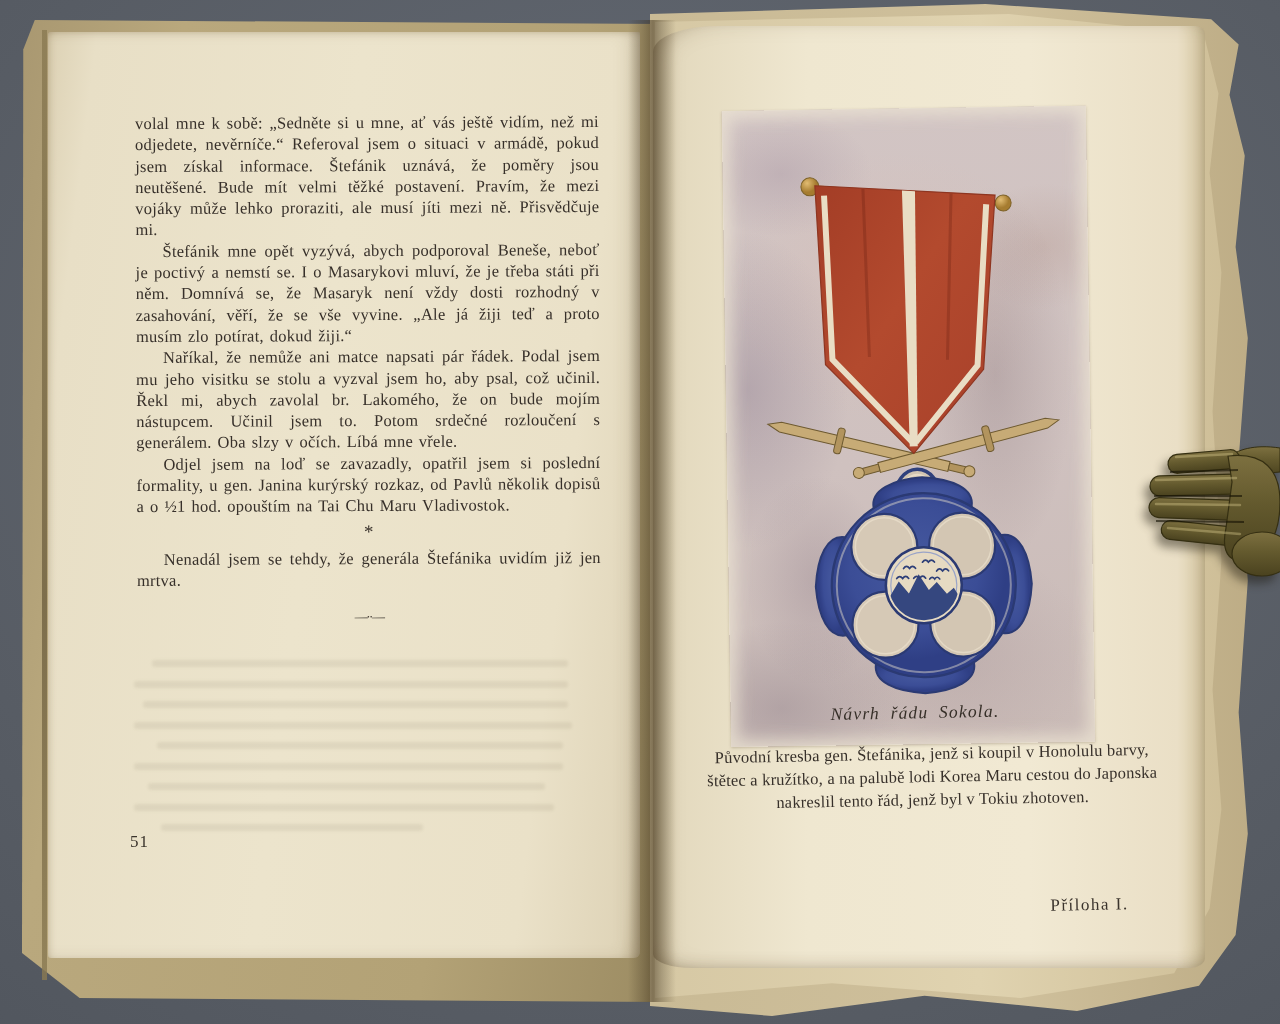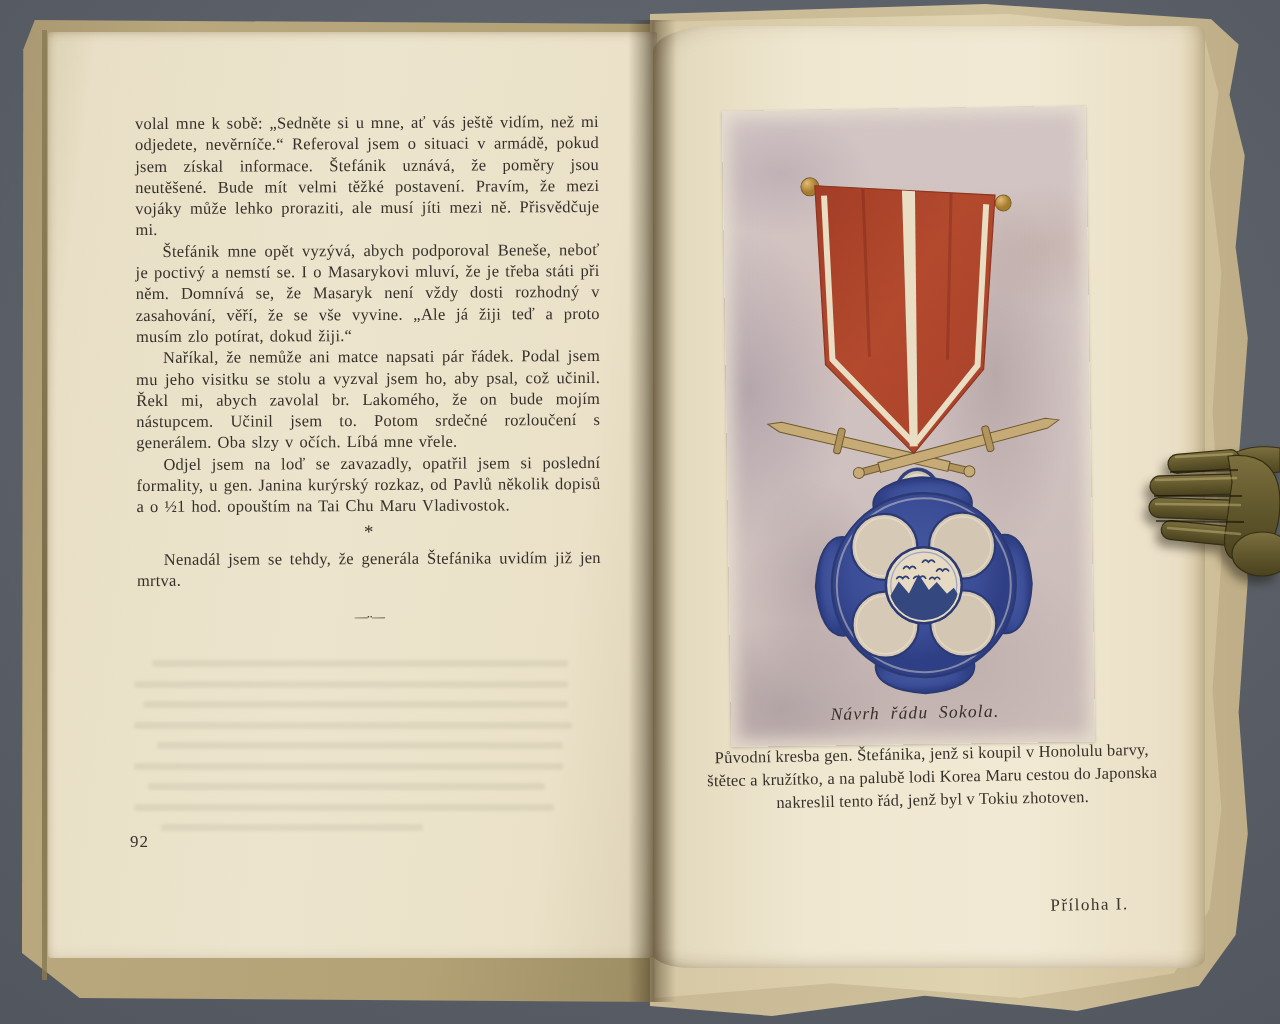--- a/index.html
+++ b/index.html
@@ -20,21 +20,21 @@
     clip-path:polygon(0 1%,55% 0,92% 1.5%,96.5% 4%,95% 9%,97.5% 15%,96% 24%,98% 33%,96.5% 45%,98% 57%,96.5% 70%,98% 82%,96% 92%,90% 97%,70% 99.5%,45% 98%,20% 100%,0 99%);
     box-shadow:0 10px 22px rgba(0,0,0,.5);}
   .deckle-right-2{position:absolute;left:655px;top:14px;width:590px;height:994px;
     background:linear-gradient(90deg,#d6c8a4,#e0d3b0 55%,#cdbd96);
     clip-path:polygon(0 0.8%,60% 0,93% 2%,95.5% 8%,94% 16%,96% 26%,94.5% 40%,96% 55%,94.5% 68%,96% 80%,94% 90%,88% 96.5%,62% 99%,30% 97.5%,0 99%);}
 
   
   .page-left{position:absolute;left:48px;top:32px;width:592px;height:926px;
     background:linear-gradient(97deg,#dcd1b4 0%,#e8dfc6 7%,#ece4cc 45%,#eae1c8 82%,#dfd4b8 97%,#d2c5a4 100%);
     border-radius:3px 2px 6px 3px;
-    box-shadow:inset -14px 0 22px -12px rgba(90,70,40,.45), inset 3px 2px 8px -4px rgba(120,95,55,.5);padding-left:17px;}
+    box-shadow:inset -14px 0 22px -12px rgba(90,70,40,.45), inset 3px 2px 8px -4px rgba(120,95,55,.5);}
   .page-right{position:absolute;left:653px;top:26px;width:552px;height:942px;
     background:linear-gradient(90deg,#d2c4a2 0%,#e4dabf 5%,#efe7d0 28%,#f1e9d3 68%,#eadfc6 95%,#d8caa4 100%);
     border-radius:64px 10px 16px 40px / 26px 8px 10px 14px;
     box-shadow:inset 16px 0 26px -14px rgba(85,65,35,.5), inset -10px -6px 18px -10px rgba(95,75,45,.45);}
   .gutter{position:absolute;left:628px;top:20px;width:48px;height:982px;pointer-events:none;
     background:linear-gradient(90deg,rgba(40,30,12,0) 0%,rgba(50,38,18,.30) 35%,rgba(58,44,22,.5) 52%,rgba(50,38,18,.28) 70%,rgba(40,30,12,0) 100%);}
 
   
   .text-block{position:absolute;left:88px;top:80px;width:464px;color:#37302a;
     font-size:16.5px;line-height:21.3px;text-align:justify;letter-spacing:.25px;word-spacing:1.5px;
@@ -96,21 +96,21 @@
       <div style="width:92%;margin-left:4%"></div>
       <div style="width:96%"></div>
       <div style="width:94%;margin-left:2%"></div>
       <div style="width:97%"></div>
       <div style="width:90%;margin-left:5%"></div>
       <div style="width:95%"></div>
       <div style="width:88%;margin-left:3%"></div>
       <div style="width:93%"></div>
       <div style="width:58%;margin-left:6%"></div>
     </div>
-    <div class="page-number">92</div>
+    <div class="page-number">51</div>
   </div>
 
   <div class="page-right">
     <div class="right-content">
 
       <div class="plate">
         <svg viewBox="0 0 364 636" width="364" height="636">
           <defs>
             <radialGradient id="goldg" cx="35%" cy="30%">
                 <stop offset="0%" stop-color="#e2bc72"></stop>

